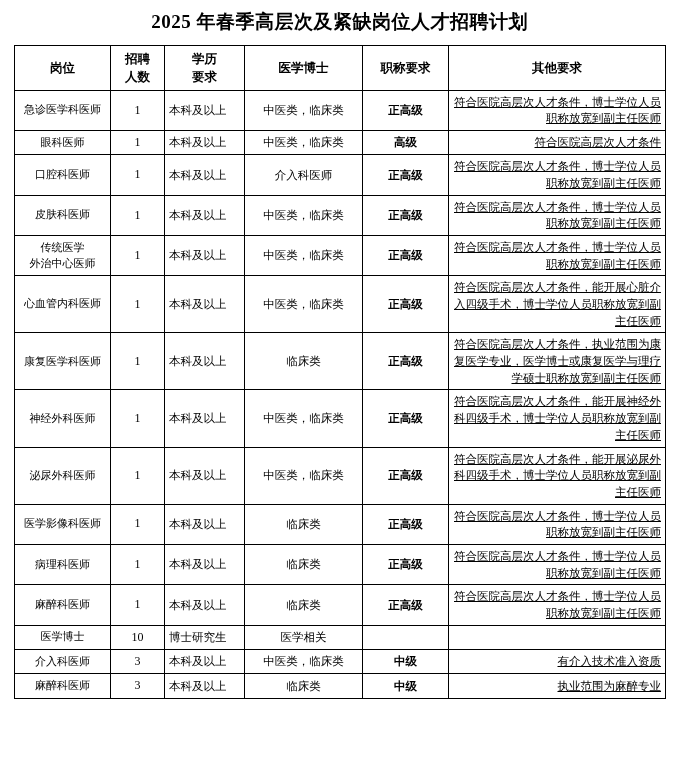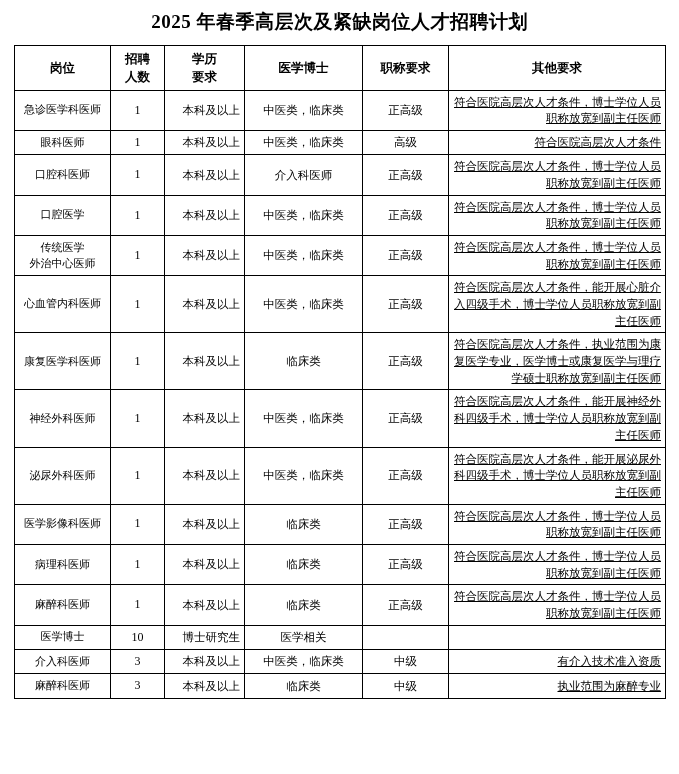--- a/index.html
+++ b/index.html
@@ -56,31 +56,32 @@
 
   td.post {
     text-align: center;
     font-size: 11px;
   }
   td.num {
     text-align: center;
     font-size: 12px;
   }
   td.edu {
-    text-align: right;
+    text-align: left;
     font-size: 11.5px;
   }
   td.major {
     text-align: center;
     padding-left: 8px;
     font-size: 11.5px;
   }
   td.jtitle {
     text-align: center;
     font-size: 11.5px;
+    font-weight: bold;
   }
   td.other {
     text-align: right;
     padding-left: 7px;
     padding-right: 5px;
     font-size: 11.5px;
     line-height: 1.5;
     text-decoration: underline;
   }
   .nowrapline {
@@ -134,21 +135,21 @@
         </tr>
         <tr>
           <td class="post nowrapline">口腔科医师</td>
           <td class="num nowrapline">1</td>
           <td class="edu nowrapline">本科及以上</td>
           <td class="major nowrapline">介入科医师</td>
           <td class="jtitle nowrapline">正高级</td>
           <td class="other nowrapline">符合医院高层次人才条件，博士学位人员职称放宽到副主任医师</td>
         </tr>
         <tr>
-          <td class="post nowrapline">口腔医学</td>
+          <td class="post nowrapline">皮肤科医师</td>
           <td class="num nowrapline">1</td>
           <td class="edu nowrapline">本科及以上</td>
           <td class="major nowrapline">中医类，临床类</td>
           <td class="jtitle nowrapline">正高级</td>
           <td class="other nowrapline">符合医院高层次人才条件，博士学位人员职称放宽到副主任医师</td>
         </tr>
         <tr>
           <td class="post nowrapline">传统医学
 外治中心医师</td>
           <td class="num nowrapline">1</td>

